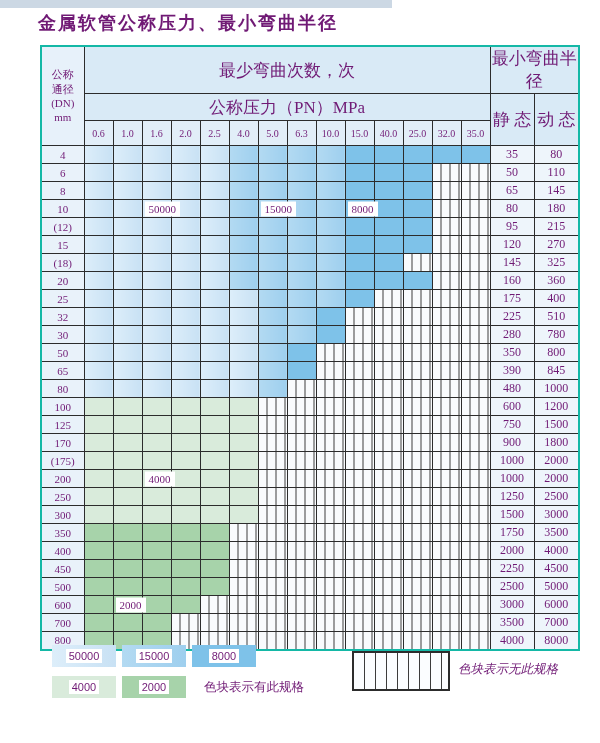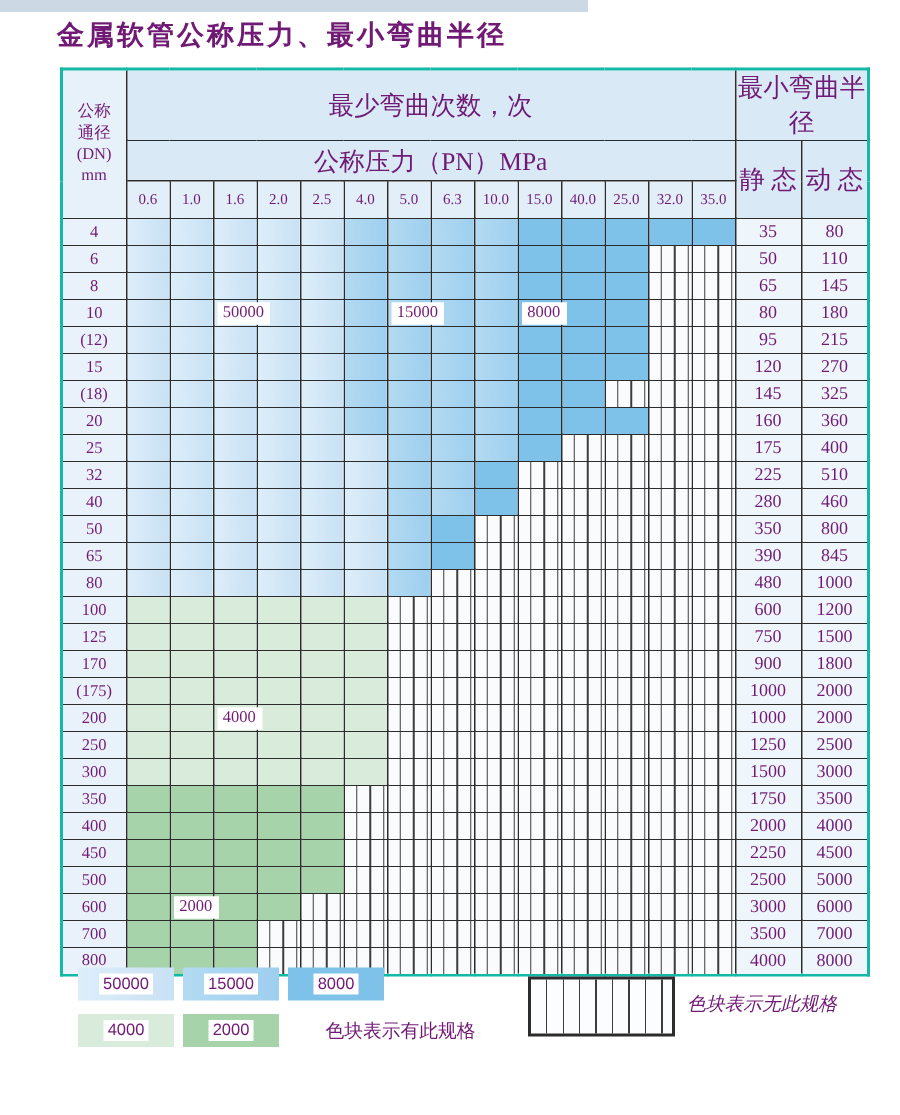--- a/index.html
+++ b/index.html
@@ -28,21 +28,21 @@
        font-size:11px;line-height:15px;padding:0 4px;white-space:nowrap;z-index:5;}
   .legend-row{position:absolute;left:52px;display:flex;gap:6px;align-items:center;}
   #legend-row1{top:645px;} #legend-row2{top:676px;}
   .swatch{width:64px;height:22px;display:flex;align-items:center;justify-content:center;}
   .swatch span{background:#ffffff;font-size:11px;line-height:14px;padding:0 3px;}
   .swA{background:linear-gradient(90deg,var(--bA1),var(--bA2));}
   .swB{background:linear-gradient(90deg,var(--bB1),var(--bB2));}
   .swC{background:var(--bC);}
   .swD{background:var(--bD);}
   .swE{background:var(--bE);}
-  .legend-text{font-size:12.5px;margin-left:25px;white-space:nowrap;}
+  .legend-text{font-size:12.5px;margin-left:12px;white-space:nowrap;}
   .no-spec-box{position:absolute;left:352px;top:651px;width:94px;height:36px;border:2px solid #2c2c2c;
        background:repeating-linear-gradient(90deg,#fbfdff 0px,#fbfdff 10px,#3c3c3c 10px,#3c3c3c 11px);}
   .no-spec-text{position:absolute;left:458px;top:661px;font-size:12.5px;white-space:nowrap;font-style:italic;}
 </style>
 </head>
 <body>
 
 <div class="sheet" style="--bA1: #ddeefa; --bA2: #c8e1f4; --bB1: #b3daf2; --bB2: #9ecfee; --bC: #7ec2e9; --bD: #d9ebdb; --bE: #a7d3aa;">
   <div class="top-strip"></div>
 
@@ -279,37 +279,37 @@
           <td class="bC"></td>
           <td class="bX"></td>
           <td class="bX"></td>
           <td class="bX"></td>
           <td class="bX"></td>
           <td class="bX"></td>
           <td class="sv">225</td>
           <td class="sv">510</td>
         </tr>
         <tr class="r">
-          <td class="dn">40</td>
+          <td class="dn">30</td>
           <td class="bA"></td>
           <td class="bA"></td>
           <td class="bA"></td>
           <td class="bA"></td>
           <td class="bA"></td>
           <td class="bA"></td>
           <td class="bB"></td>
           <td class="bB"></td>
           <td class="bC"></td>
           <td class="bX"></td>
           <td class="bX"></td>
           <td class="bX"></td>
           <td class="bX"></td>
           <td class="bX"></td>
           <td class="sv">280</td>
-          <td class="sv">460</td>
+          <td class="sv">780</td>
         </tr>
         <tr class="r">
           <td class="dn">50</td>
           <td class="bA"></td>
           <td class="bA"></td>
           <td class="bA"></td>
           <td class="bA"></td>
           <td class="bA"></td>
           <td class="bA"></td>
           <td class="bB"></td>

